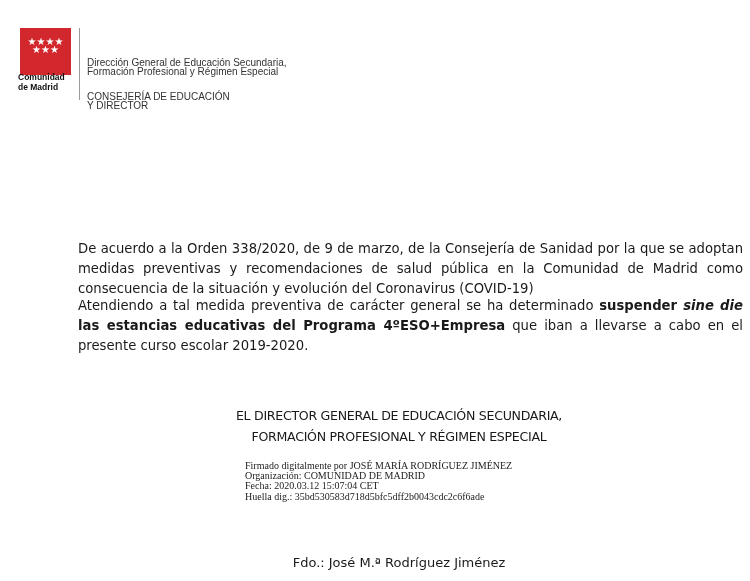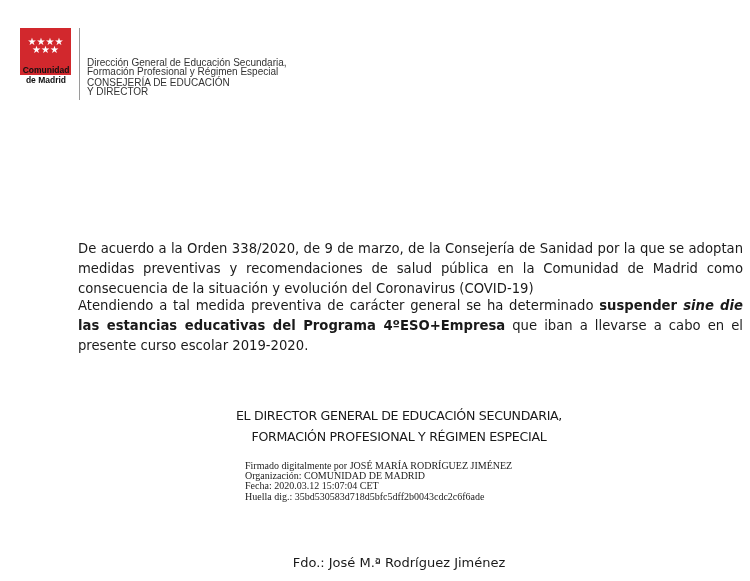--- a/index.html
+++ b/index.html
@@ -11,31 +11,31 @@
   .logo-box {
     position: absolute; left: 20px; top: 28px; width: 51px; height: 47px;
     background: #d2282d;
   }
   .logo-stars {
     position: absolute; left: 0; right: 0; top: 10px; text-align: center;
     color: #fff; font-size: 10px; line-height: 8px; letter-spacing: 0px;
     font-family: "DejaVu Sans", sans-serif;
   }
   .logo-name {
-    position: absolute; left: 18px; top: 66px; width: 56px; text-align: center;
+    position: absolute; left: 18px; top: 73px; width: 56px; text-align: left;
     font-family: "Liberation Sans", sans-serif; font-weight: bold;
     font-size: 8.5px; line-height: 9.5px; color: #111;
   }
   .logo-divider {
     position: absolute; left: 79px; top: 28px; width: 1px; height: 72px; background: #9a9a9a;
   }
   .dept {
     position: absolute; left: 87px; top: 58px; font-size: 10px; line-height: 9px; color: #333;
   }
-  .dept .upper { margin-top: 2px; }
+  .dept .upper { margin-top: 16px; }
   .body-text {
     position: absolute; left: 66px; width: 665px;
     font-family: "DejaVu Sans", sans-serif; font-size: 13.2px; line-height: 20px;
     text-align: justify; color: #1a1a1a; margin: 12px;
   }
   .p1 { top: 227px; }
   .p2 { top: 284px; }
   .center {
     position: absolute; left: 0; width: 750px; text-align: center;
     font-family: "DejaVu Sans", sans-serif; color: #1a1a1a; padding-left: 24px;

